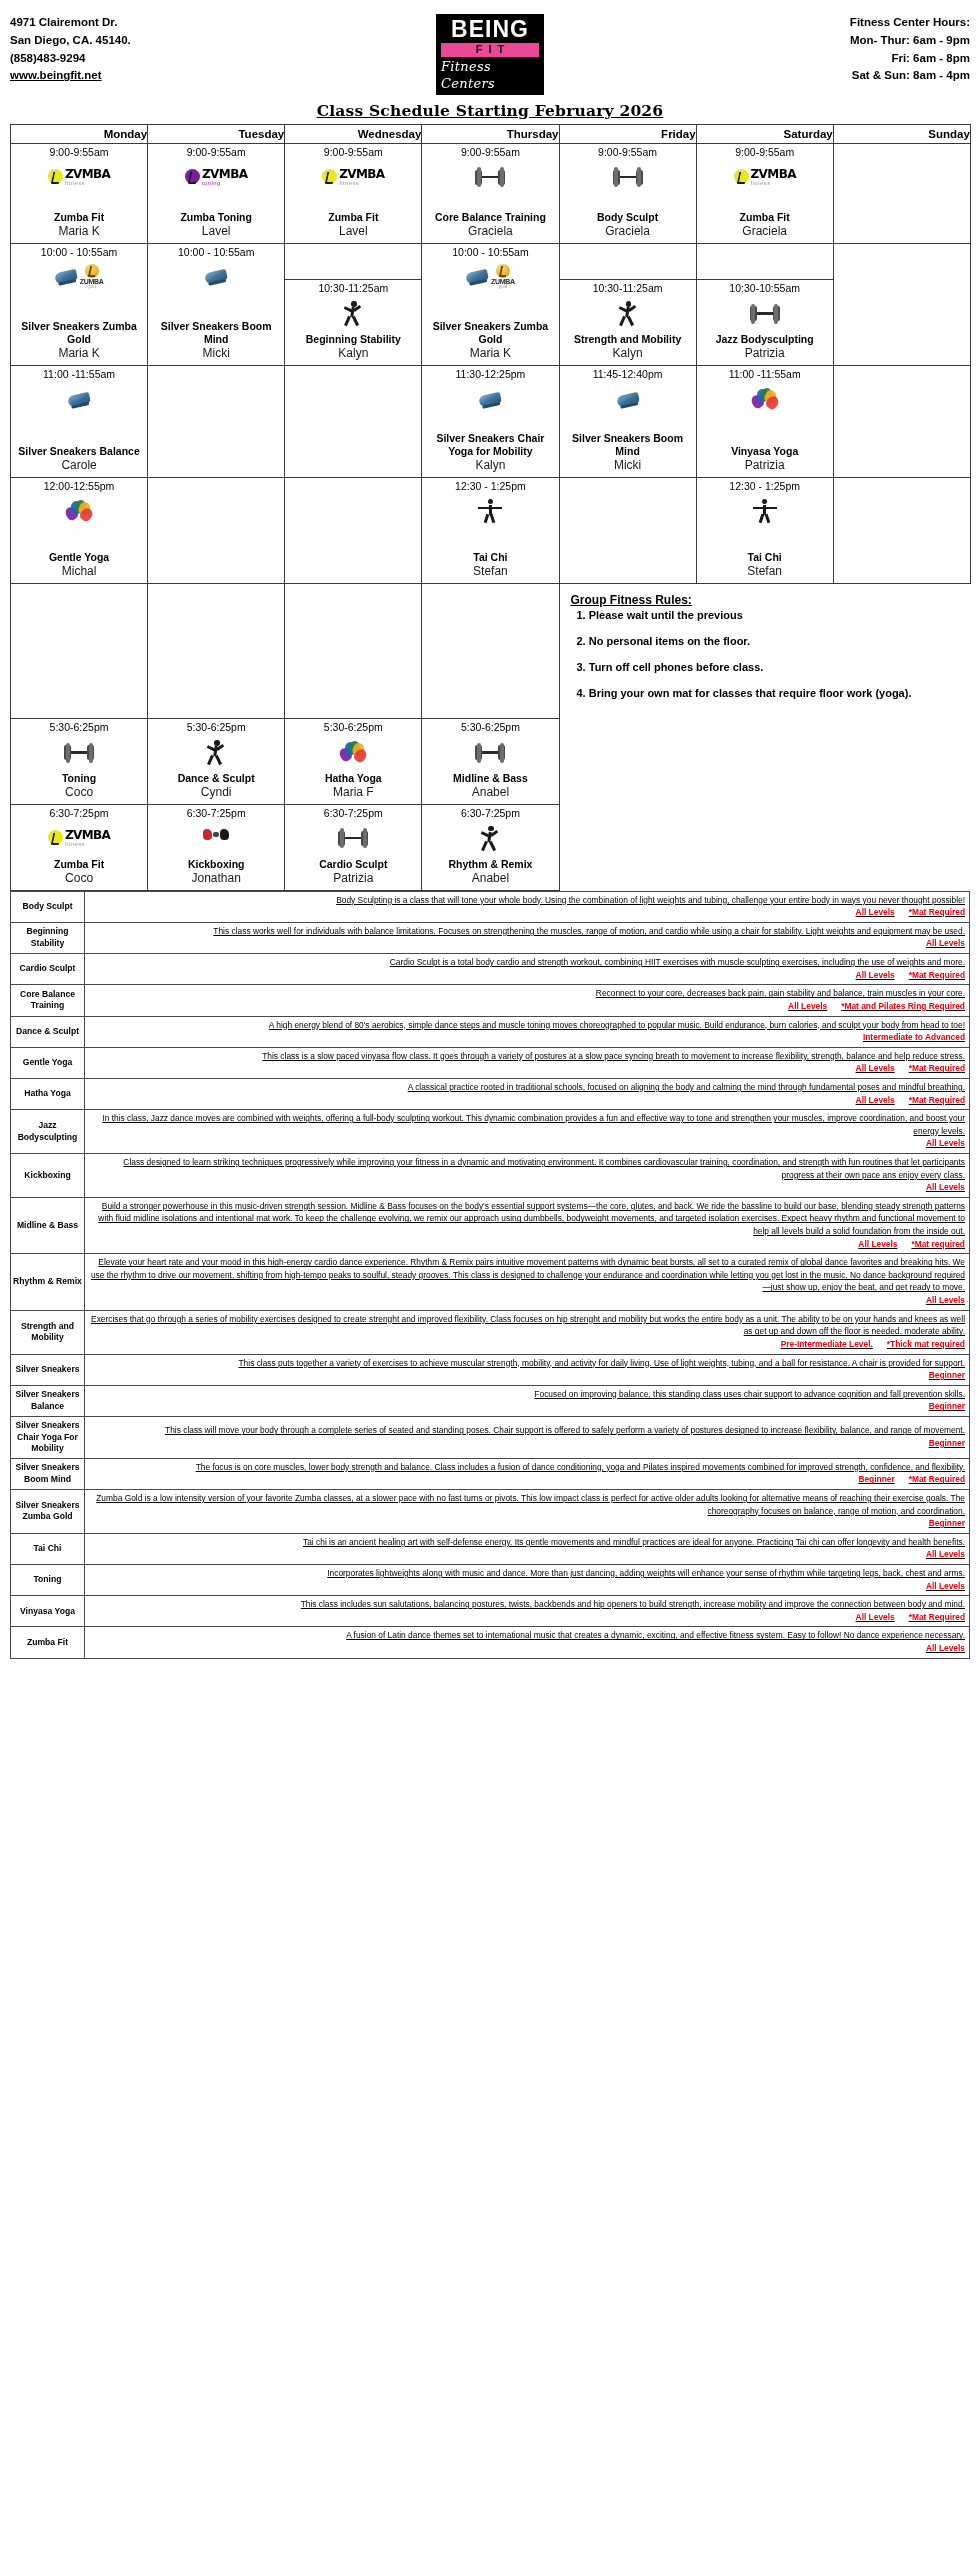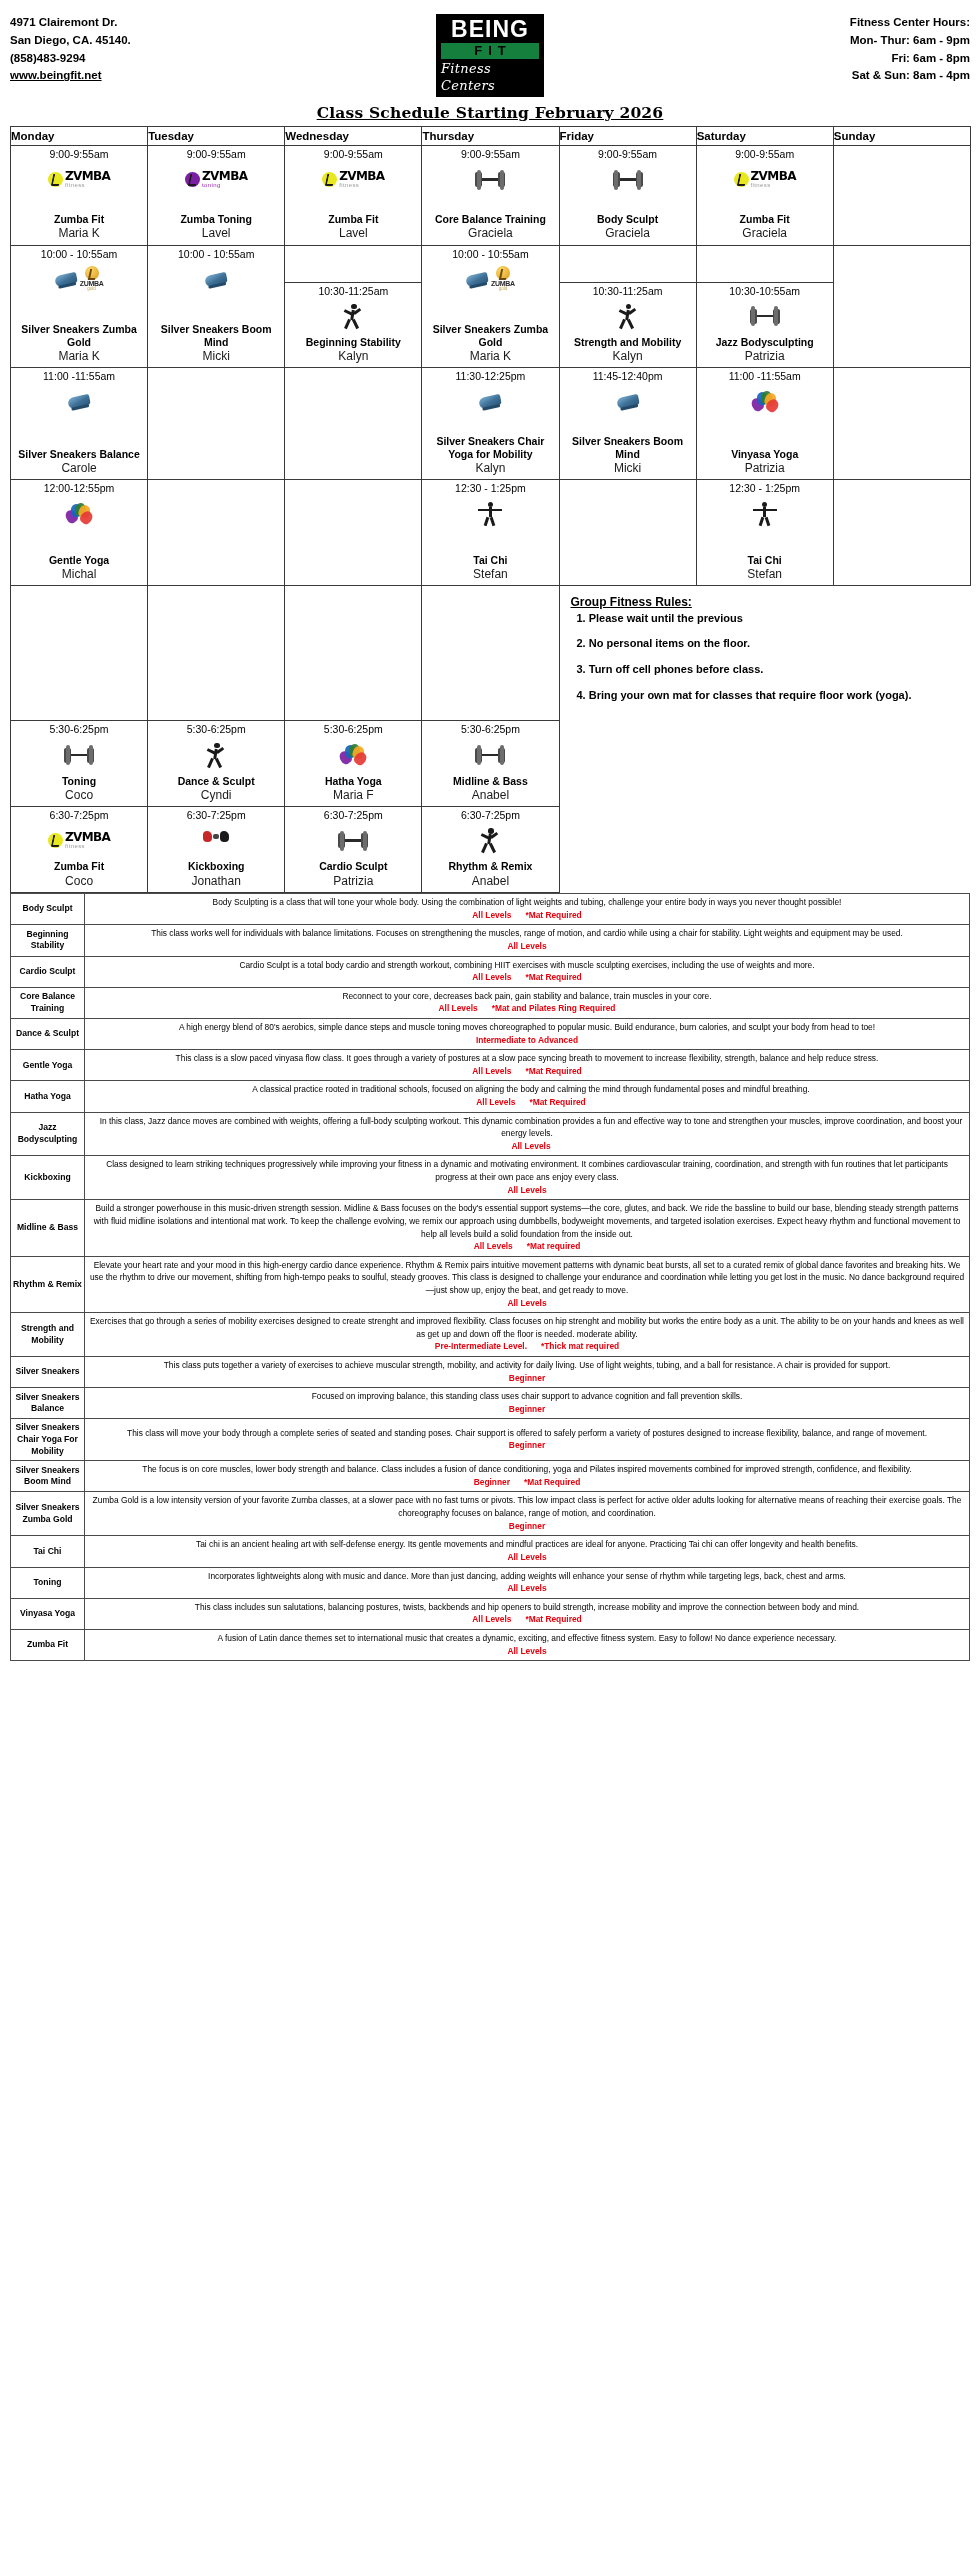--- a/index.html
+++ b/index.html
@@ -23,41 +23,41 @@
 
   .logo {
     width: 108px; background:#000; padding:4px 5px 2px 5px;
     display:flex; flex-direction:column; align-items:center; gap:2px;
   }
   .logo-being {
     color:#fff; font-weight:bold; font-size:23px; letter-spacing:1px;
     line-height:1; font-family:"Liberation Sans", sans-serif;
   }
   .logo-fit {
-    background:#15803d; color:#000; font-weight:bold; font-size:13px;
+    background:#ec4899; color:#000; font-weight:bold; font-size:11px;
     letter-spacing:6px; width:100%; text-align:center; line-height:1.25;
     padding-left:6px;
   }
   .logo-sub {
     color:#fff; font-family:"DejaVu Serif", serif; font-style:italic;
     font-size:13px; line-height:1.3; letter-spacing:.3px;
   }
 
   .sched-title {
     text-align:center; font-weight:bold; font-size:15.5px;
     font-family:"DejaVu Serif", serif;
     text-decoration: underline; margin: 6px 0 4px 0; letter-spacing:.2px;
   }
 
   
   table.grid { border-collapse: collapse; width: 960px; table-layout: fixed; }
   table.grid col { width: 137.14px; }
   table.grid th {
     border:1px solid #3a3a3a; font-size:11.5px; font-weight:bold;
-    padding:3px 0; text-align:left; height:18px;
+    padding:3px 0; text-align:right; height:18px;
   }
   table.grid td {
     border:1px solid #3a3a3a; vertical-align:top; text-align:center;
     padding:2px 1px 3px 1px; font-size:10px;
   }
   td.empty { border:1px solid #3a3a3a; }
   .cell { display:flex; flex-direction:column; align-items:center; height:100%; }
   .tm { font-size:10.5px; line-height:1.25; margin-bottom:1px; white-space:nowrap; }
   .ic { height:30px; display:flex; align-items:center; justify-content:center; gap:3px; margin:2px 0 3px 0; }
   .cname { font-size:10.5px; font-weight:bold; line-height:1.25; }
@@ -139,21 +139,21 @@
     margin: 16px 0 4px 0;
   }
 
   
   table.desc { border-collapse:collapse; width:960px; table-layout:fixed; }
   table.desc td { border:1px solid #4a4a4a; vertical-align:middle; }
   td.dname {
     width:74px; text-align:center; font-size:8.6px; font-weight:bold;
     line-height:1.35; padding:3px 2px;
   }
-  td.dbody { padding:2px 4px 3px 4px; font-size:8.4px; line-height:1.5; text-align:center; }
+  td.dbody { padding:2px 4px 3px 4px; font-size:8.4px; line-height:1.5; text-align:right;text-decoration:underline; }
   td.dbody.ind { text-indent:8px; }
   .lvl { color:#E8000D; font-weight:bold; font-size:8.4px; }
   .lvl .mat { margin-left:14px; }
 </style>
 </head>
 <body>
 
 <div class="page">
 
   <div class="hdr">

